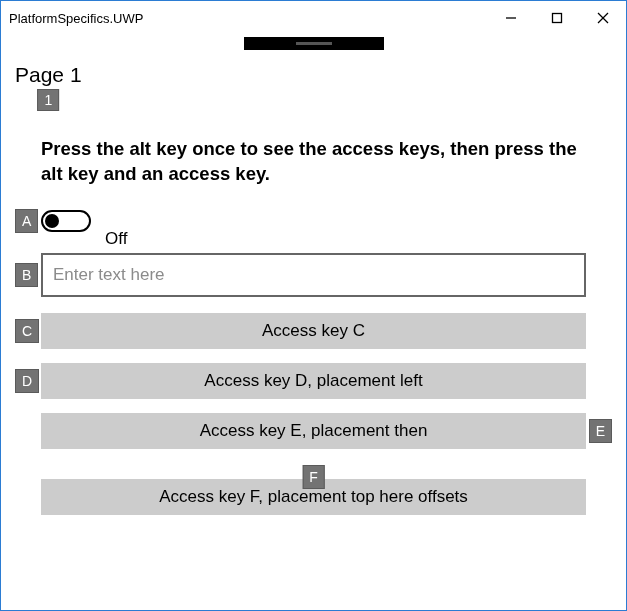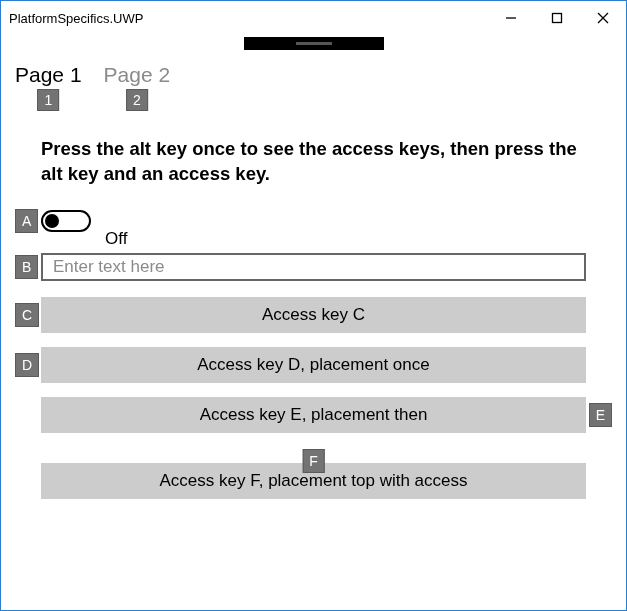--- a/index.html
+++ b/index.html
@@ -127,21 +127,21 @@
   .badge.left { left: -22px; top: 50%; transform: translate(-4px, -50%); }
   .badge.right { right: -22px; top: 50%; transform: translate(4px, -50%); }
   .badge.abs-top { top: -14px; left: 50%; transform: translateX(-50%); }
   .badge.abs-bottom { bottom: -14px; left: 50%; transform: translateX(-50%); }
   .text-input {
     width: 100%;
     padding: 6px 10px;
     font-size: 17px;
     border: 2px solid #666666;
     background: #fff;
-    height: 28px;
+    height: 44px;
     color: #000;
     font-family: inherit;
   }
   .text-input::placeholder { color: #8b8b8b; }
   .btn {
     width: 100%;
     background: #cccccc;
     border: none;
     padding: 8px 8px;
     font-size: 17px;
@@ -179,24 +179,20 @@
   </div>
 </div>
 
 <div class="black-bar"></div>
 
 <div class="tabs">
   <div class="tab-item active">
     <span>Page 1</span>
     <span class="tab-key">1</span>
   </div>
-  <div class="tab-item">
-    <span>Page 2</span>
-    <span class="tab-key">2</span>
-  </div>
 </div>
 
 <div class="content">
 
   <div class="instructions">Press the alt key once to see the access keys, then press the alt key and an access key.</div>
 
   <div class="row toggle-row">
     <span class="badge left">A</span>
     <div class="toggle">
       <div class="toggle-thumb"></div>
@@ -209,27 +205,27 @@
     <input class="text-input" type="text" placeholder="Enter text here" style="">
   </div>
 
   <div class="row button-row">
     <span class="badge left">C</span>
     <button class="btn">Access key C</button>
   </div>
 
   <div class="row button-row">
     <span class="badge left">D</span>
-    <button class="btn">Access key D, placement once</button>
+    <button class="btn">Access key D, placement left</button>
   </div>
 
   <div class="row button-row">
     <button class="btn">Access key E, placement then</button>
     <span class="badge right">E</span>
   </div>
 
   <div class="row button-row gap">
-    <button class="btn">Access key F, placement top with access</button>
+    <button class="btn">Access key F, placement top here offsets</button>
     <span class="badge abs-top">F</span>
   </div>
 
 
 </div>
 
 </body></html>

